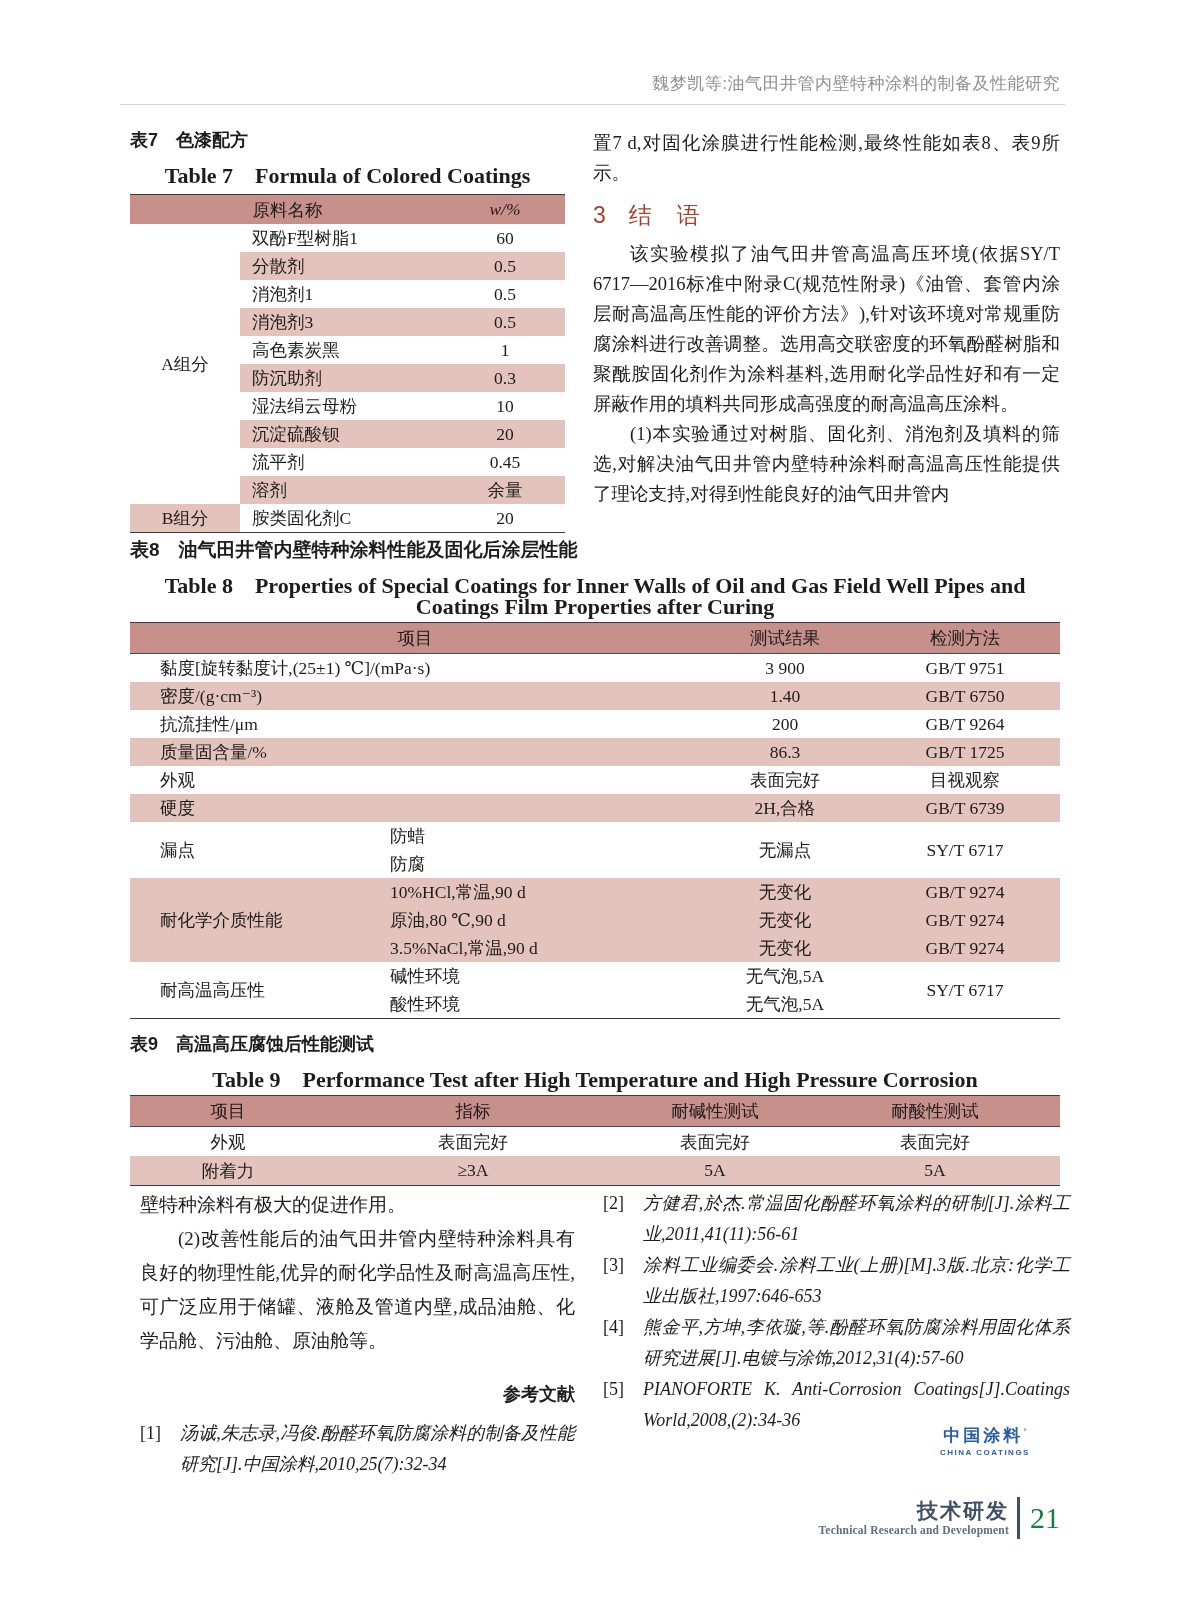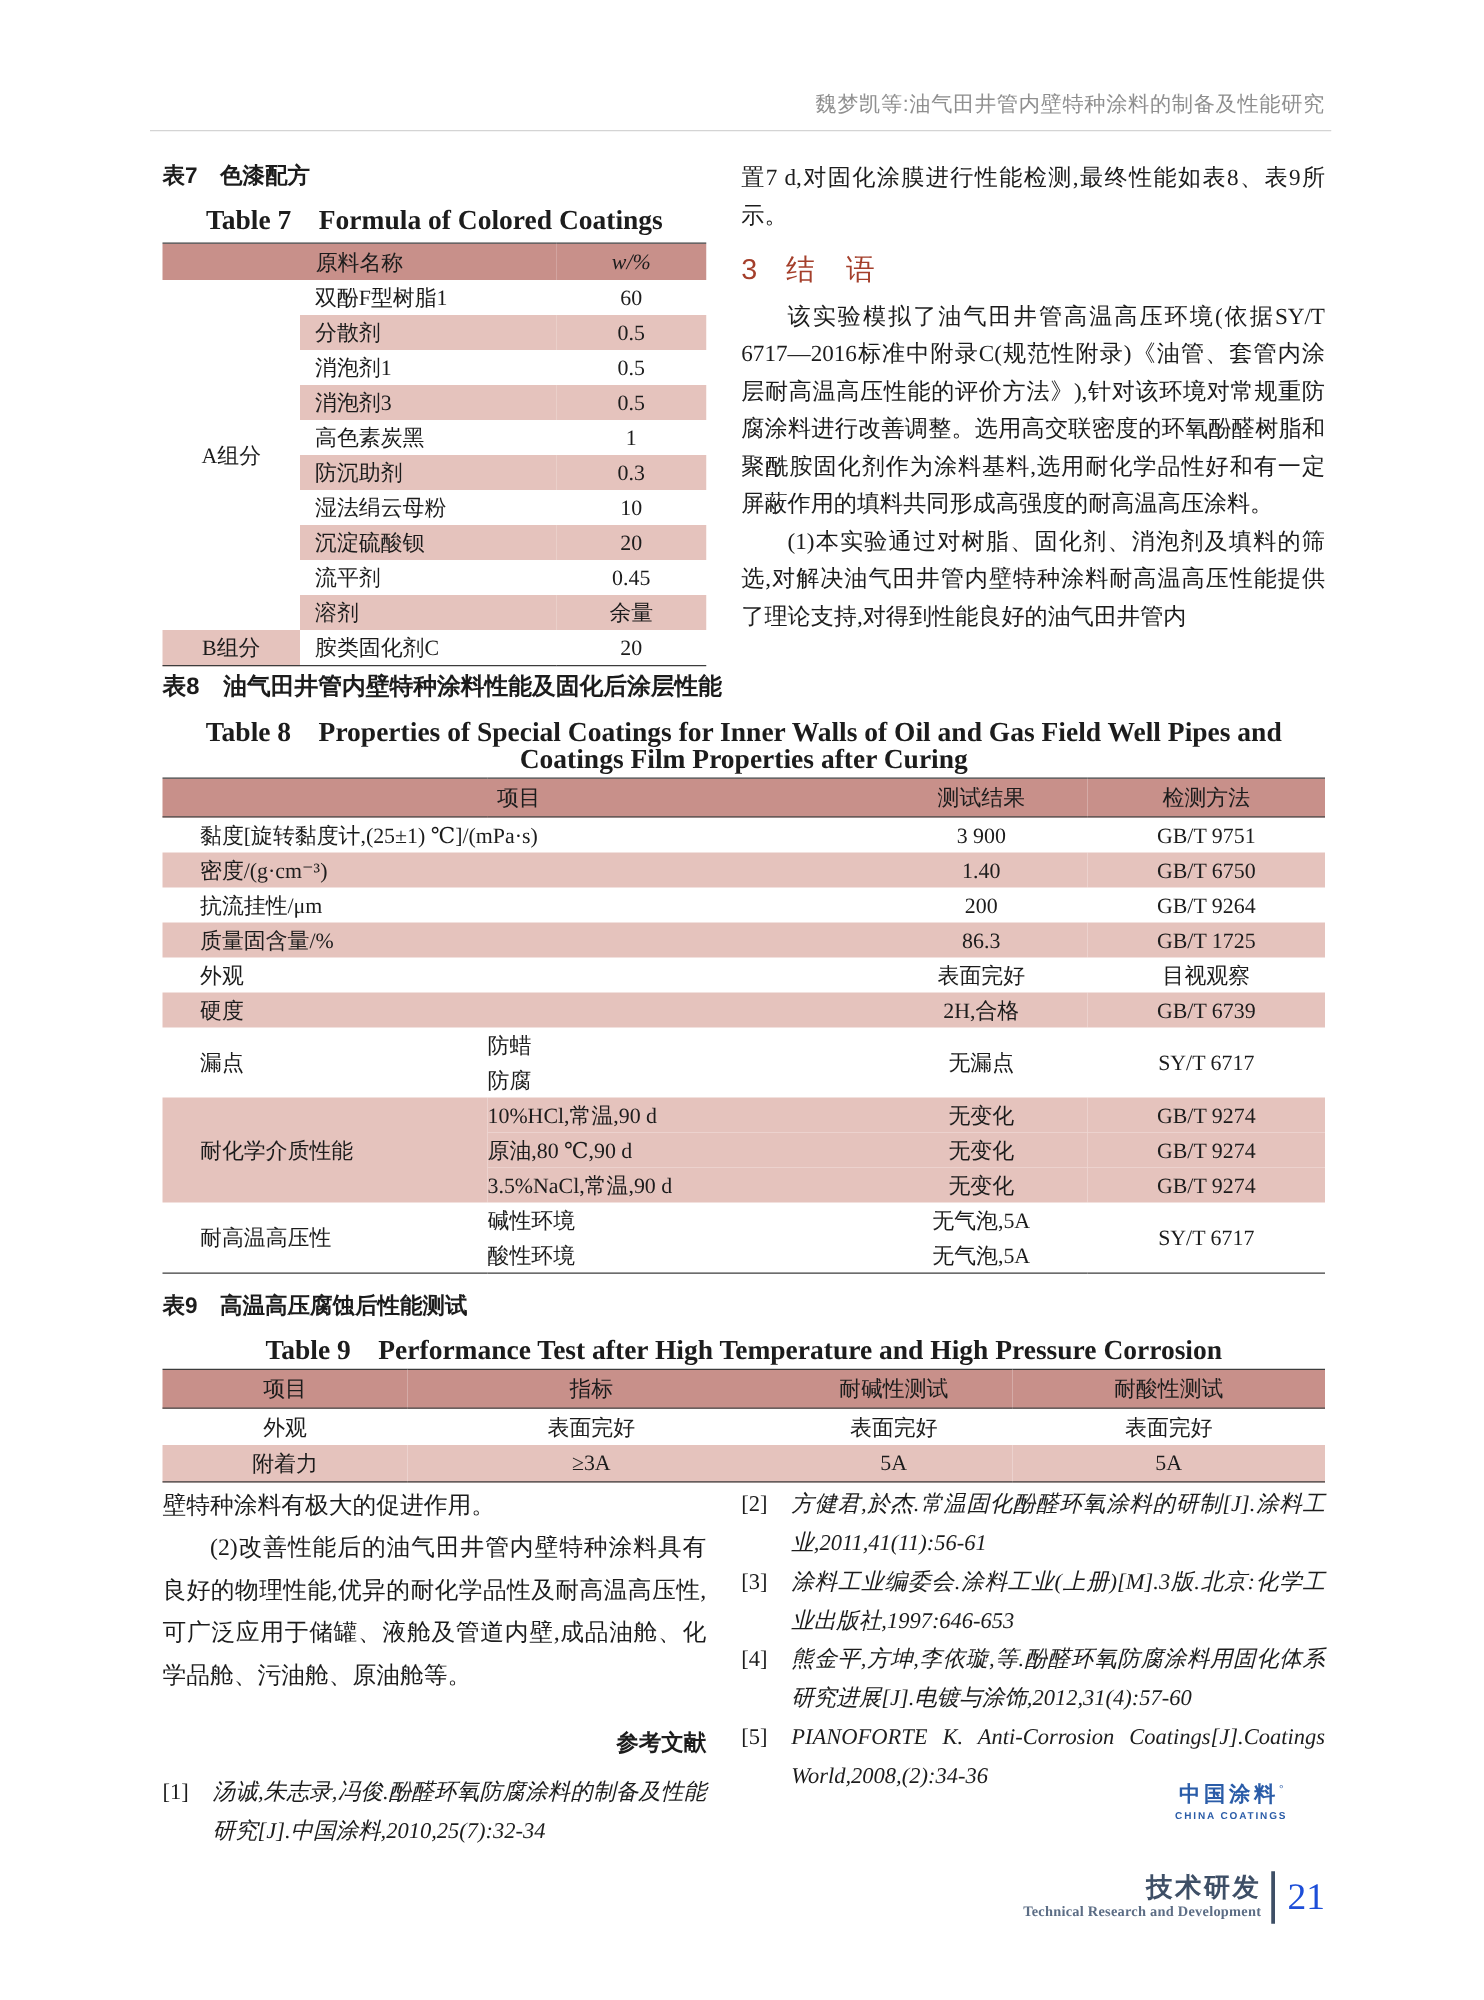--- a/index.html
+++ b/index.html
@@ -64,21 +64,21 @@
   }
   .indent{text-indent:2em;}
   .section-heading{
     font-family:"Liberation Sans","DejaVu Sans",sans-serif;
     font-weight:normal;font-size:23px;color:#a43f2b;
     margin:12px 0 8px 0;letter-spacing:1px;
   }
   .section-heading .no{margin-right:22px;}
 
   
-  .bottom-section{position:absolute;top:1188px;left:130px;width:930px;display:flex;gap:28px;}
+  .bottom-section{position:absolute;top:1188px;left:140px;width:930px;display:flex;gap:28px;}
   .bottom-par{font-size:19px;line-height:34px;text-align:justify;margin:0;}
   .ref-heading{
     font-family:"Liberation Sans","DejaVu Sans",sans-serif;
     font-weight:bold;font-size:18px;text-align:right;margin:24px 0 12px 0;
   }
   .ref-item{display:flex;font-size:18px;line-height:31px;}
   .ref-label{flex:0 0 40px;}
   .ref-text{flex:1;text-align:justify;font-style:italic;}
 
   
@@ -97,21 +97,21 @@
   .footer-bar .labels{text-align:right;}
   .footer-bar .cn{
     font-family:"Liberation Sans","DejaVu Sans",sans-serif;
     font-weight:bold;font-size:21px;color:#3e4f66;letter-spacing:2px;line-height:24px;
   }
   .footer-bar .en{
     font-size:11.5px;color:#5c6d85;font-weight:bold;line-height:15px;letter-spacing:.2px;
   }
   .footer-bar .divider{width:3px;height:42px;background:#3e4f66;margin:0 10px 0 8px;}
   .footer-bar .pagenum{
-    font-size:30px;color:#1d4ed8;line-height:42px;
+    font-size:30px;color:#15803d;line-height:42px;
   }
 </style>
 </head>
 <body>
 
 <div class="page">
 
   <div class="running-header">魏梦凯等:油气田井管内壁特种涂料的制备及性能研究</div>
   <div class="header-rule"></div>
 

